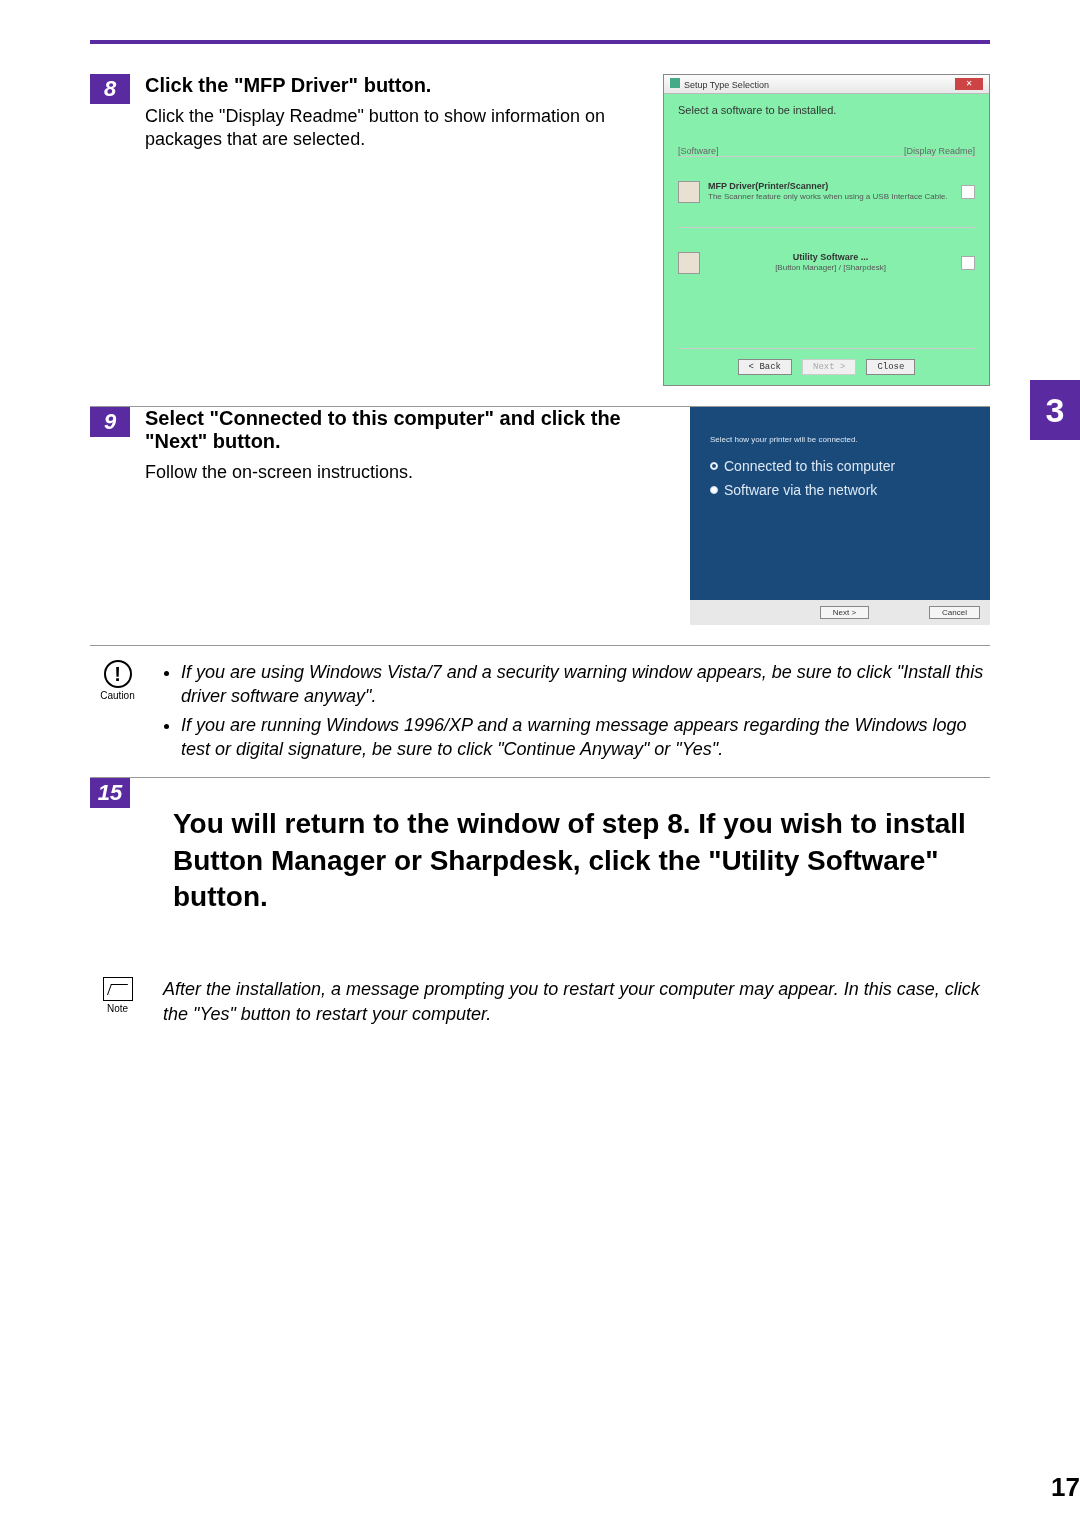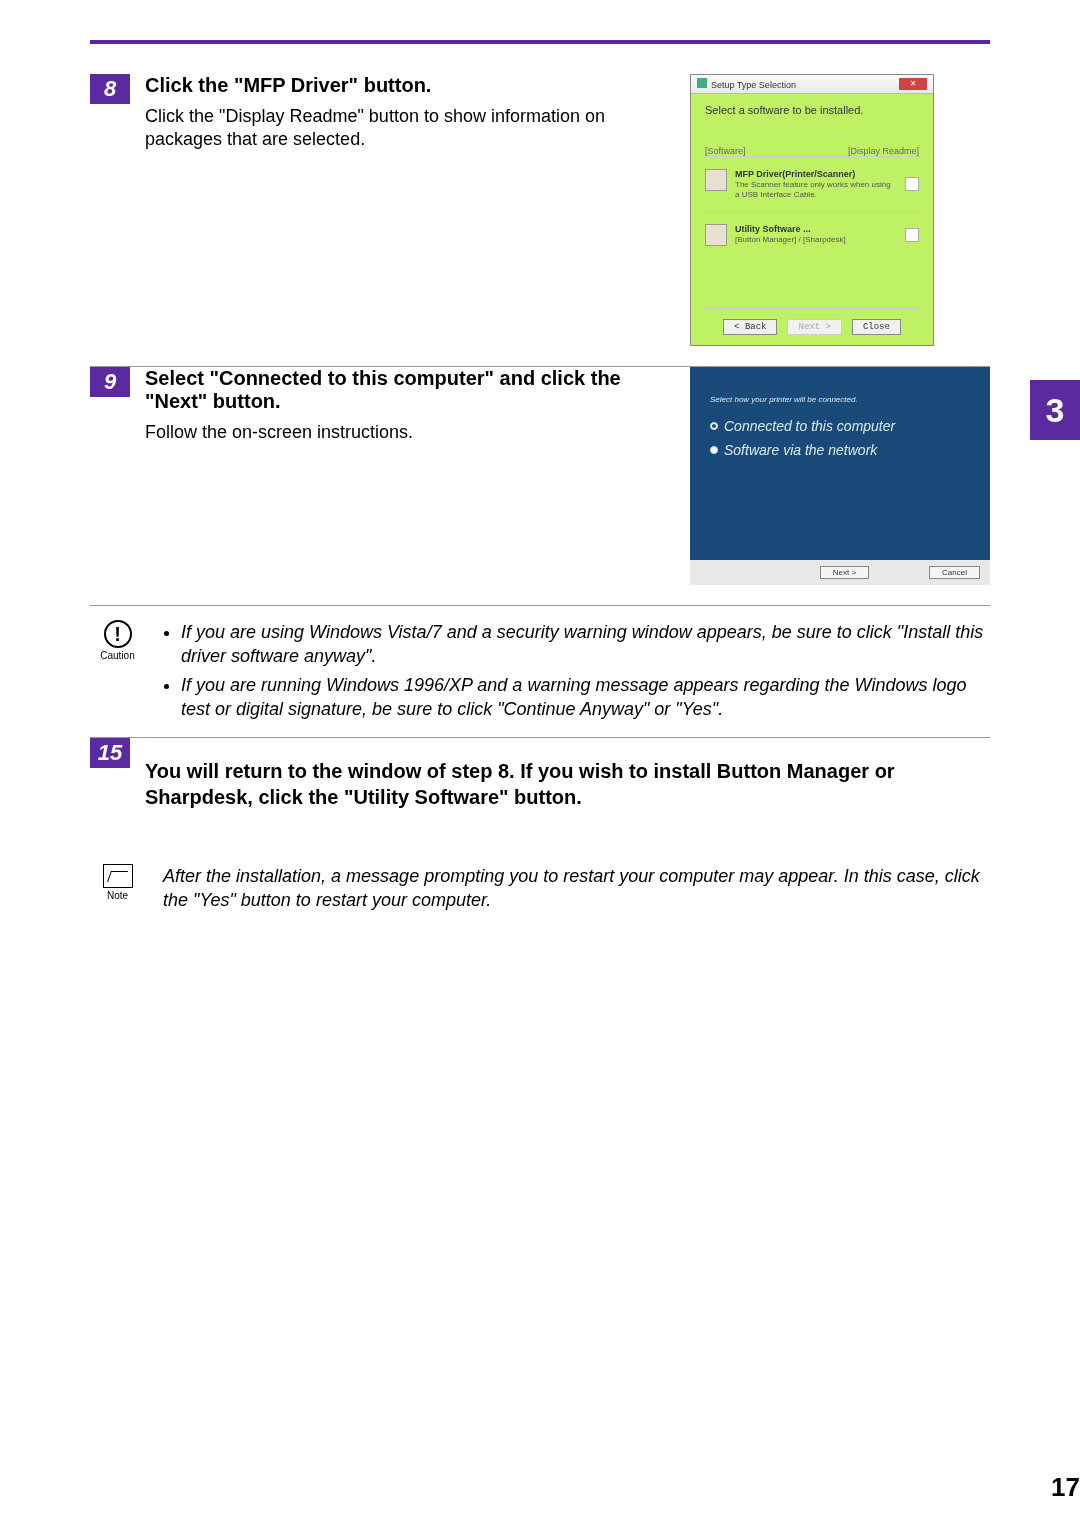--- a/index.html
+++ b/index.html
@@ -55,22 +55,22 @@
   }
   .step-text p {
     margin: 0;
     font-size: 18px;
     line-height: 1.3;
   }
   .step-shot { flex: 0 0 300px; }
 
   
   .win1 {
-    width: 244px;
-    background: #bef264;
+    width: 327px;
+    background: #86efac;
     border: 1px solid #888;
     font-size: 9px;
     color: #333;
   }
   .win1-titlebar {
     display: flex;
     justify-content: space-between;
     align-items: center;
     padding: 3px 6px;
     background: linear-gradient(#fcfcfc,#e8e8e8);
@@ -82,21 +82,21 @@
   .win1-x {
     background:#c44; color:#fff; width:28px; height:12px; font-size:8px; text-align:center; line-height:12px;
   }
   .win1-body { padding: 10px 14px; }
   .win1-row {
     display:flex; justify-content:space-between; font-size:9px; color:#666;
     margin-top: 30px;
   }
   .soft-item {
     display:flex; align-items:flex-start; gap:8px;
-    border-top:1px solid #ccc; padding:12px 0;
+    border-top:1px solid #ccc; padding:24px 0;
   }
   .soft-item:last-of-type { border-bottom:1px solid #ccc; }
   .soft-icon {
     width:22px; height:22px; background:#e8e0d0; border:1px solid #999;
   }
   .soft-text b { font-size:9px; display:block; }
   .soft-text span { font-size:8px; color:#555; }
   .soft-arrow {
     width:14px; height:14px; border:1px solid #aaa; align-self:center;
     background:#fff;
@@ -111,21 +111,21 @@
   .wbtn.disabled { color:#aaa; border-color:#ccc; }
 
   
   .win2 {
     width: 300px;
     background: #1a4a7a;
     font-size: 9px;
     color: #dce8f4;
     padding: 0;
   }
-  .win2-body { padding: 28px 20px 94px 20px; min-height:160px;font-style:italic; }
+  .win2-body { padding: 28px 20px 94px 20px; min-height:160px; }
   .win2-body .hint { font-size:8px; margin-bottom:14px; }
   .radio-row { display:flex; align-items:center; gap:6px; margin:8px 0; font-size:14px; }
   .radio { width:8px; height:8px; border-radius:50%; border:1px solid #cde; background:#fff; position:relative; }
   .radio.sel::after { content:""; position:absolute; left:1px; top:1px; width:4px; height:4px; border-radius:50%; background:#1a4a7a; }
   .win2-buttons {
     display:flex; justify-content:space-between; align-items:center;
     background:#e8e8e8; padding:6px 10px;
   }
   .win2-buttons .left { flex:1; }
   .win2-buttons .wbtn2 {
@@ -154,21 +154,21 @@
     border-bottom:none; border-right:none;
     transform: skewX(-20deg);
   }
   .info-text { flex:1; font-size:18px; font-style:italic; line-height:1.35; }
   .info-text ul { margin:0; padding-left:18px; }
   .info-text li { margin-bottom:4px; }
   .info-text.plain { font-style: italic; }
 
   
   .step-row.step10 .step-body { display:block; }
-  .step-row.step10 h3 { font-size:20px; line-height:1.3; }
+  .step-row.step10 h3 { font-size:28px; line-height:1.3;margin-left:28px; }
 
   
   .chapter-tab {
     position:absolute;
     right:0; top:380px;
     width:50px; height:60px;
     background:#5a2aa0;
     color:#fff;
     font-size:34px;
     font-weight:bold;
@@ -214,21 +214,21 @@
             <div class="soft-item">
               <div class="soft-icon"></div>
               <div class="soft-text" style="flex:1;">
                 <b>MFP Driver(Printer/Scanner)</b>
                 <span>The Scanner feature only works when using a USB Interface Cable.</span>
               </div>
               <div class="soft-arrow"></div>
             </div>
             <div class="soft-item">
               <div class="soft-icon"></div>
-              <div class="soft-text" style="flex:1;">
+              <div class="soft-text" style="flex:1;text-align:center;">
                 <b>Utility Software ...</b>
                 <span>[Button Manager] / [Sharpdesk]</span>
               </div>
               <div class="soft-arrow"></div>
             </div>
             <div class="win1-buttons">
               <span class="wbtn">&lt; Back</span>
               <span class="wbtn disabled">Next &gt;</span>
               <span class="wbtn">Close</span>
             </div>

